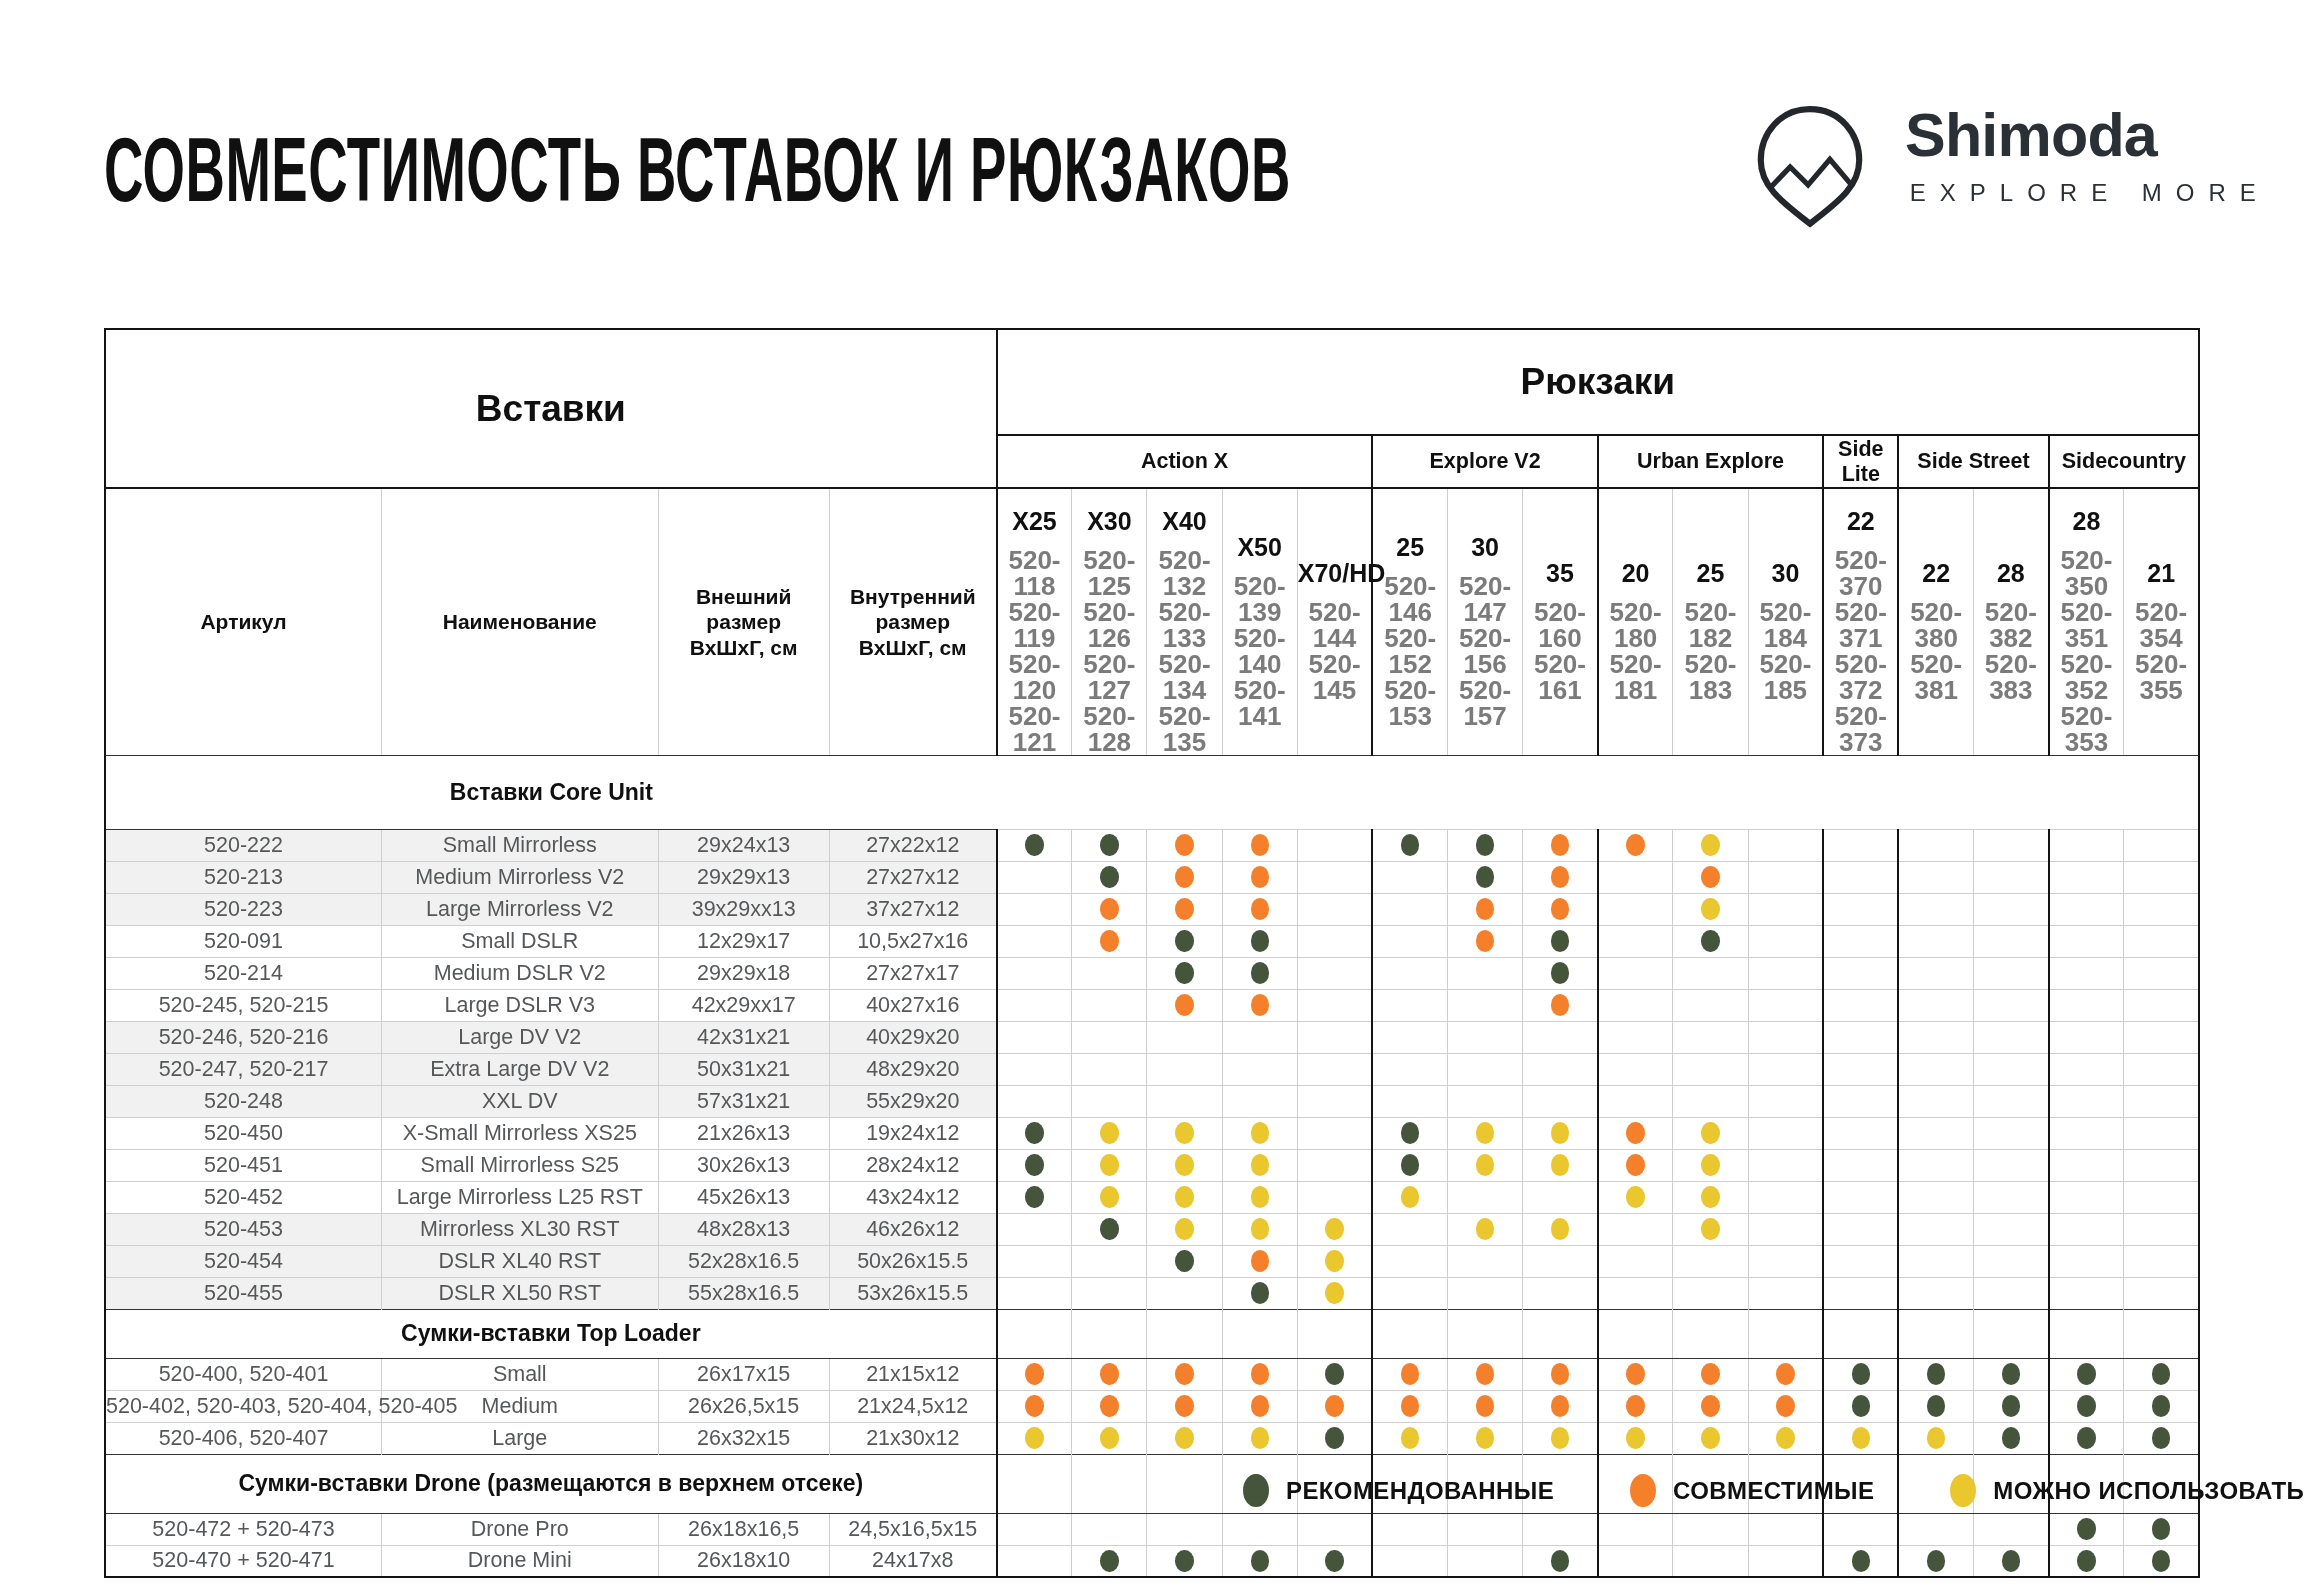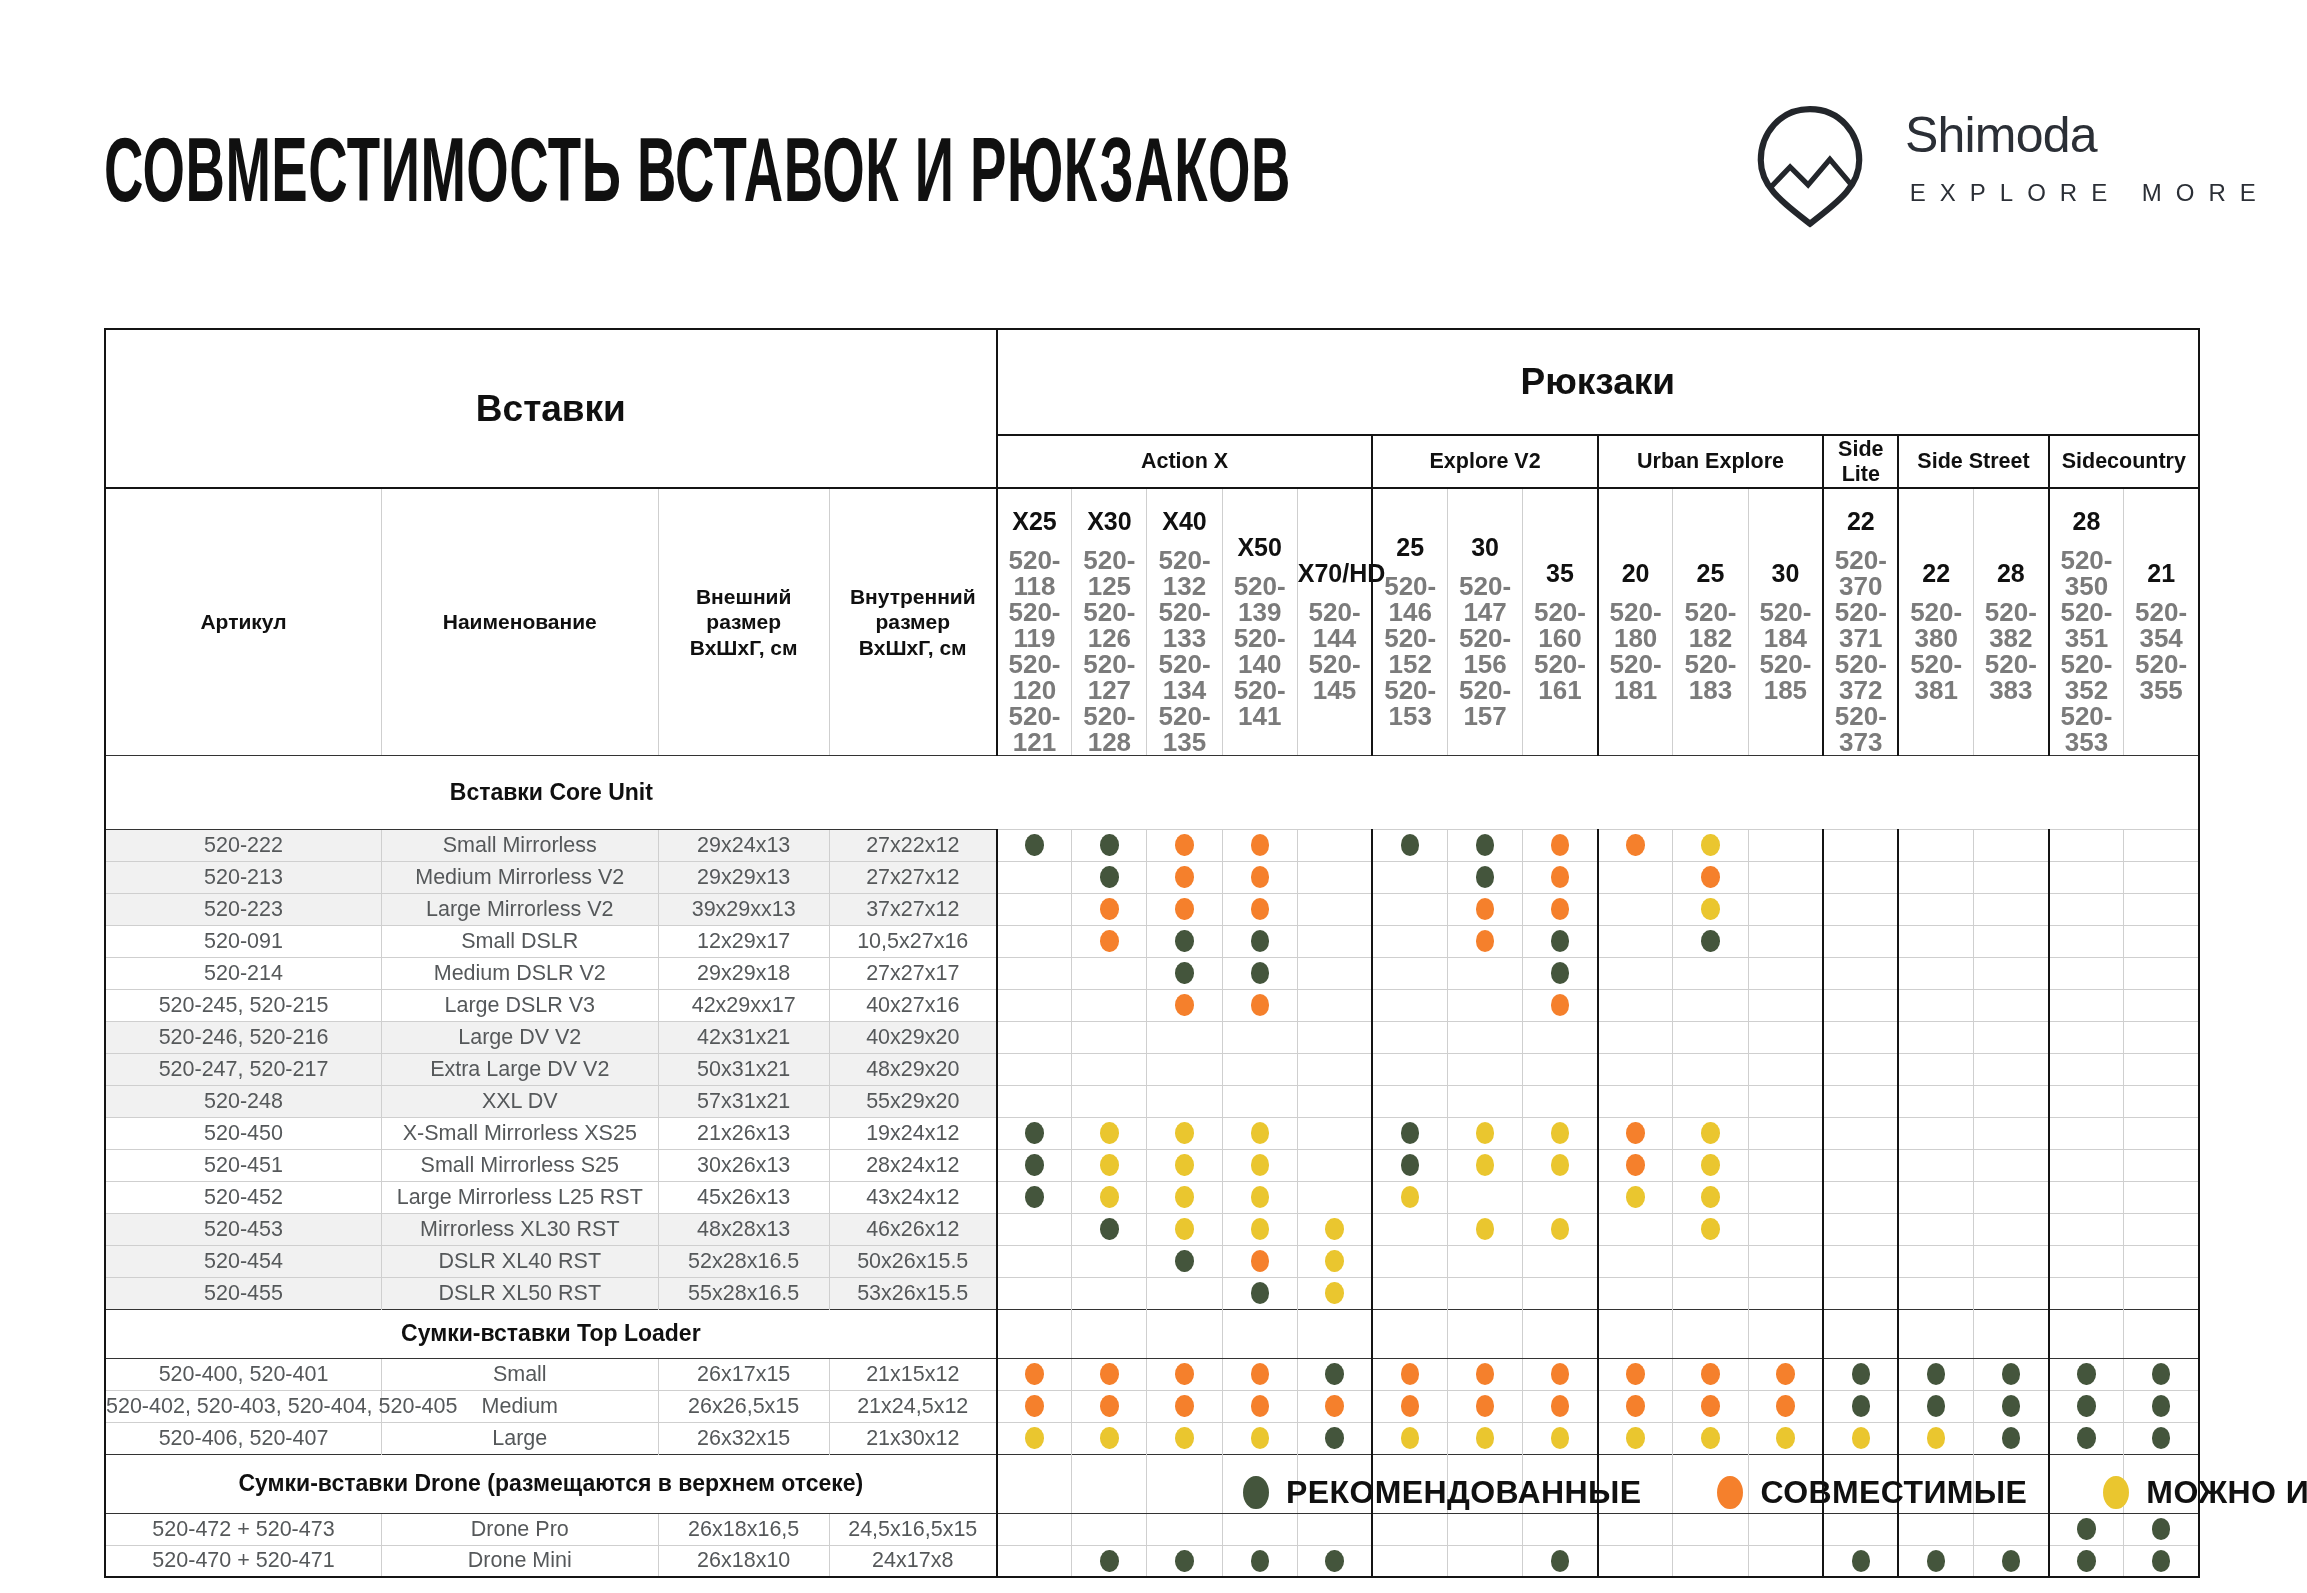--- a/index.html
+++ b/index.html
@@ -10,21 +10,21 @@
   
   .page-title{
     position:absolute;left:104px;top:118px;margin:0;
     font-size:91px;font-weight:bold;color:#101010;white-space:nowrap;
     transform:scaleX(0.60);transform-origin:left top;letter-spacing:0.8px;
   }
   
   .logo{position:absolute;left:1739px;top:94px;display:flex;align-items:flex-start;gap:24px;}
   .logo-mark{width:142px;height:159px;}
   .logo-text{display:flex;flex-direction:column;}
-  .brand{font-size:50px;font-weight:normal;color:#2b2f36;line-height:83px;letter-spacing:-0.8px;}
+  .brand{font-size:61px;font-weight:bold;color:#2b2f36;line-height:83px;letter-spacing:-0.8px;}
   .tagline{font-size:24px;color:#2b2f36;letter-spacing:14px;margin-top:1.6px;margin-left:4.8px;}
   
   table.compat{
     position:absolute;left:104px;top:328px;width:2096px;
     border-collapse:collapse;table-layout:fixed;
     border:2.4px solid #141414;
   }
   table.compat th,table.compat td{padding:0;vertical-align:middle;text-align:center;overflow:visible;}
   tr.r1{height:106px;} tr.r2{height:53px;} tr.r3{height:76px;}
   .inserts-title,.packs-title{font-size:37px;font-weight:bold;color:#101010;}
@@ -51,21 +51,21 @@
   td.lc{border-left:0.8px solid #cfcfcf;white-space:nowrap;}
   td.lc:first-child{border-left:none;}
   tr.shaded td.lc{background:#f1f1f1;}
   td.dc{border-left:0.8px solid #cfcfcf;}
   td.dc.gb{border-left:2.4px solid #141414;}
   .dot{display:block;width:18.3px;height:21.5px;border-radius:50%;margin:0 auto;}
   
   .legend{position:absolute;left:1243px;top:1474px;display:flex;align-items:center;gap:76px;}
   .legend-item{display:flex;align-items:center;gap:17.5px;}
   .legend-dot{display:block;width:25.5px;height:33px;border-radius:50%;}
-  .legend-label{font-size:32px;font-weight:bold;color:#101010;letter-spacing:0.4px;white-space:nowrap;}
+  .legend-label{font-size:24px;font-weight:bold;color:#101010;letter-spacing:0.4px;white-space:nowrap;}
 </style>
 </head>
 <body>
 
 <h1 class="page-title">СОВМЕСТИМОСТЬ ВСТАВОК И РЮКЗАКОВ</h1>
 
 <div class="logo">
   <svg class="logo-mark" viewBox="0 0 300 300">
     <defs>
       <clipPath id="dropclip">

